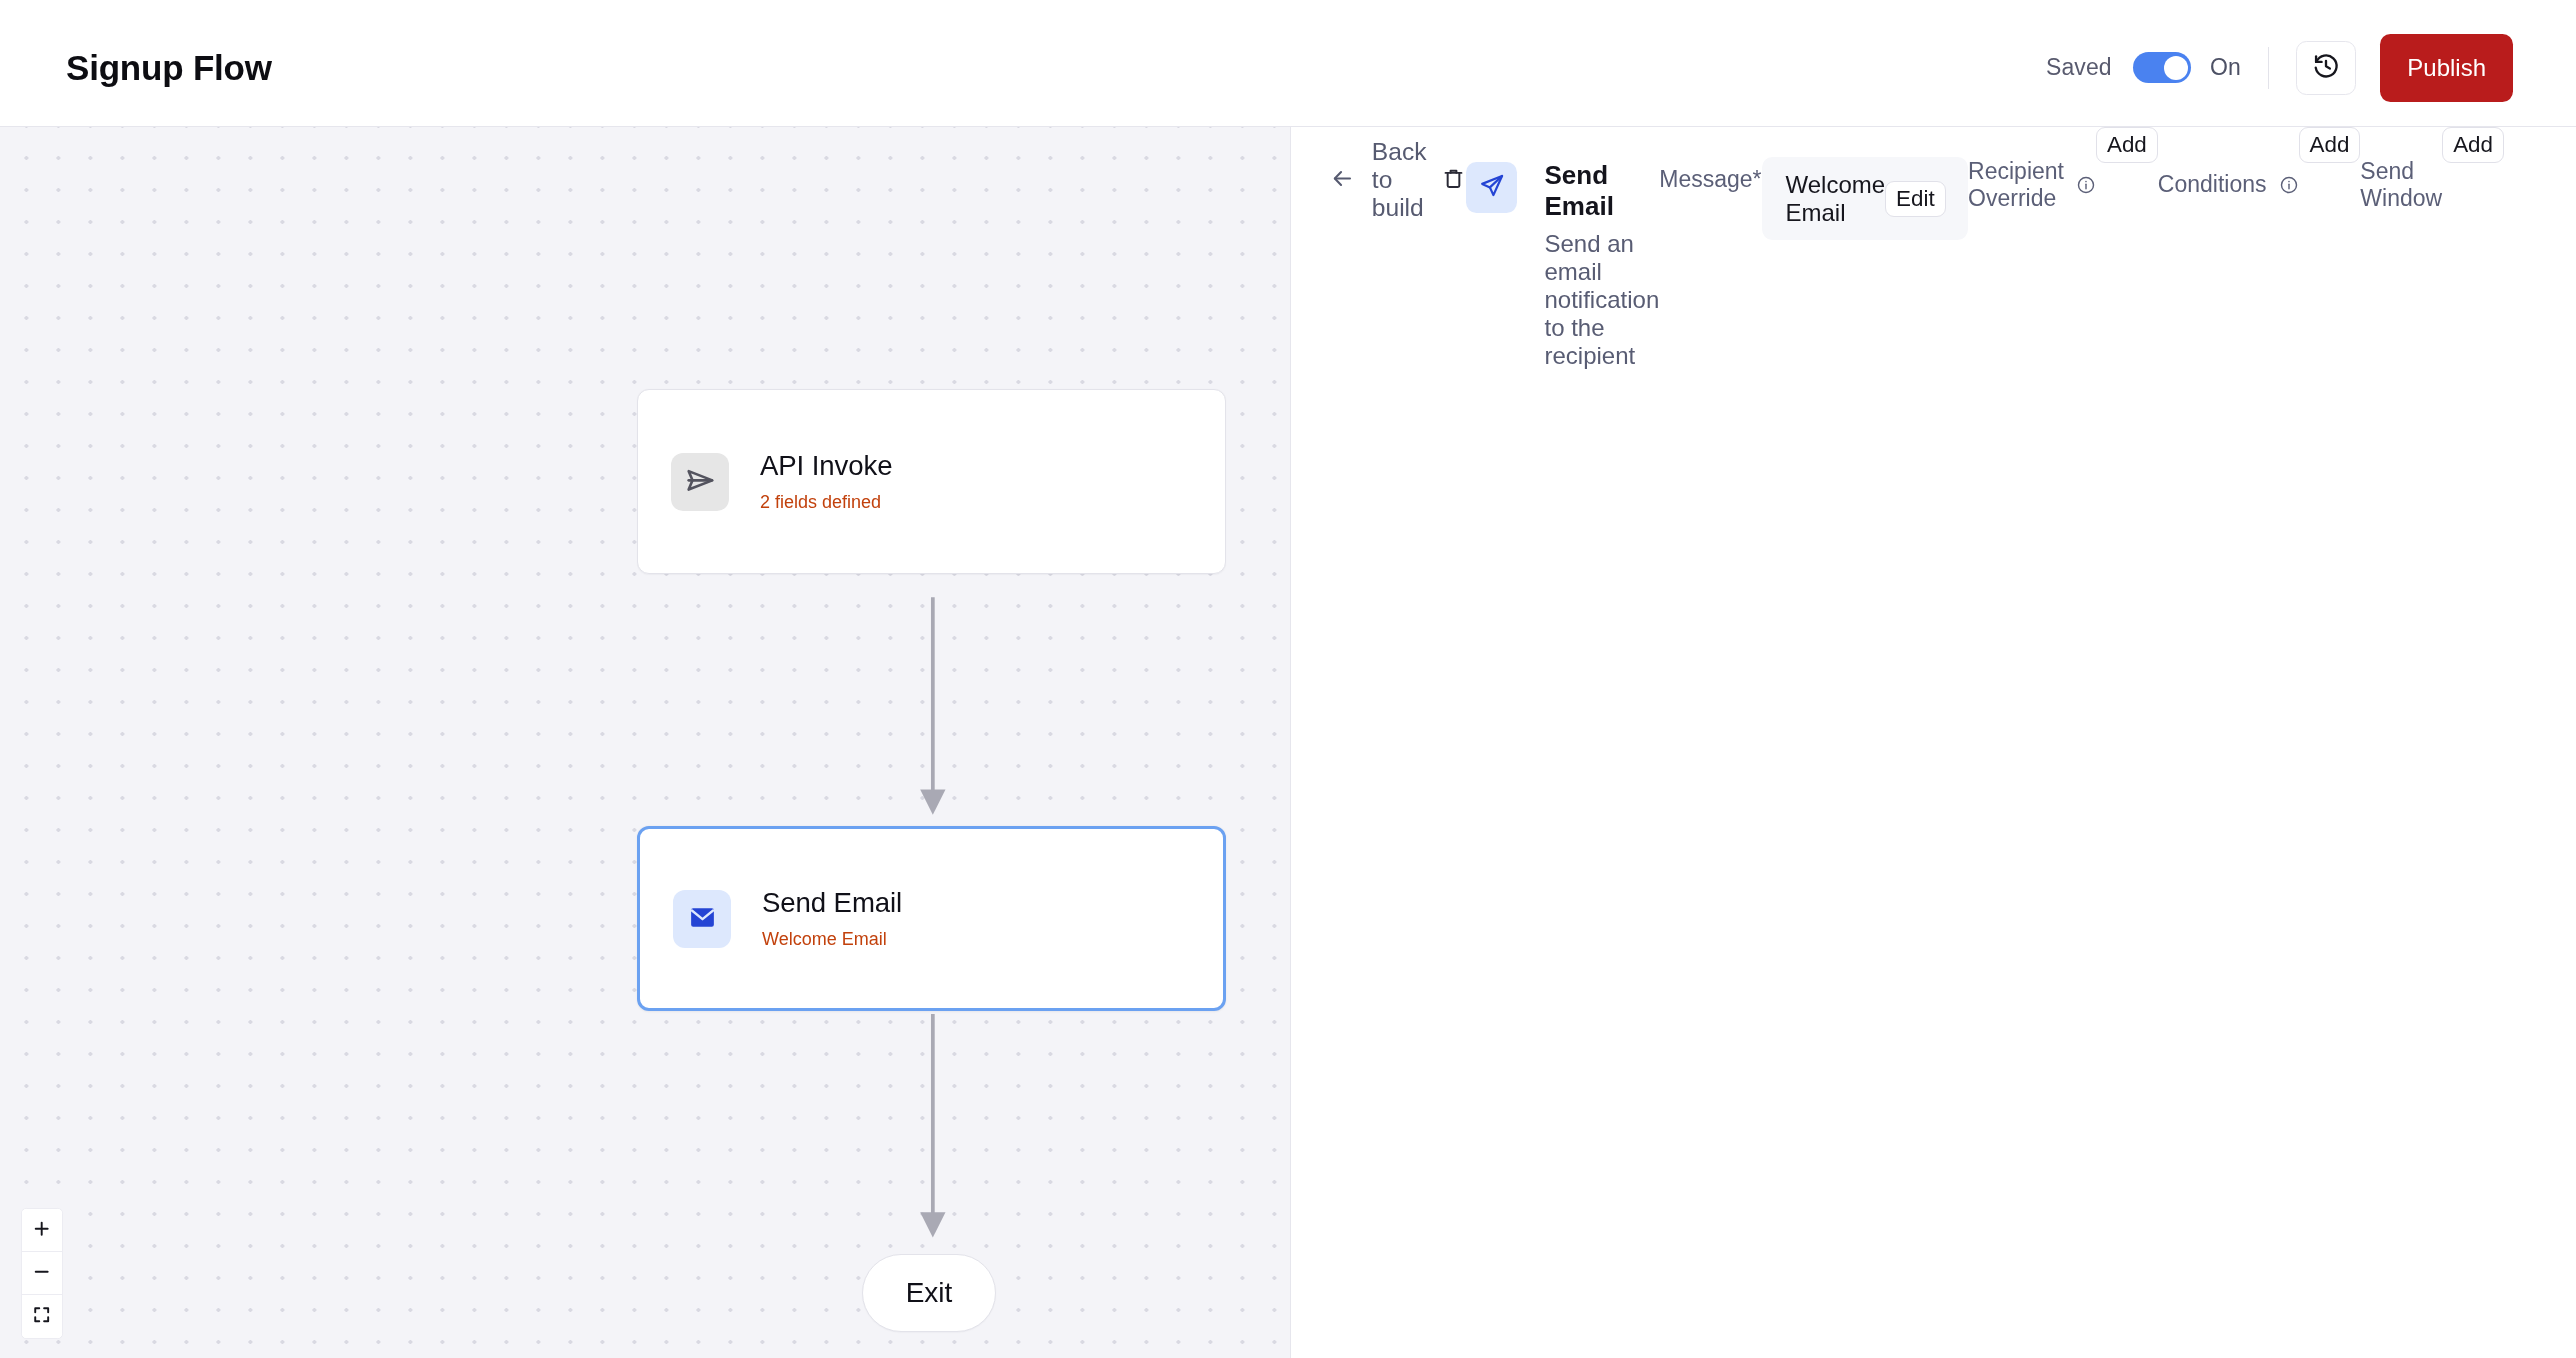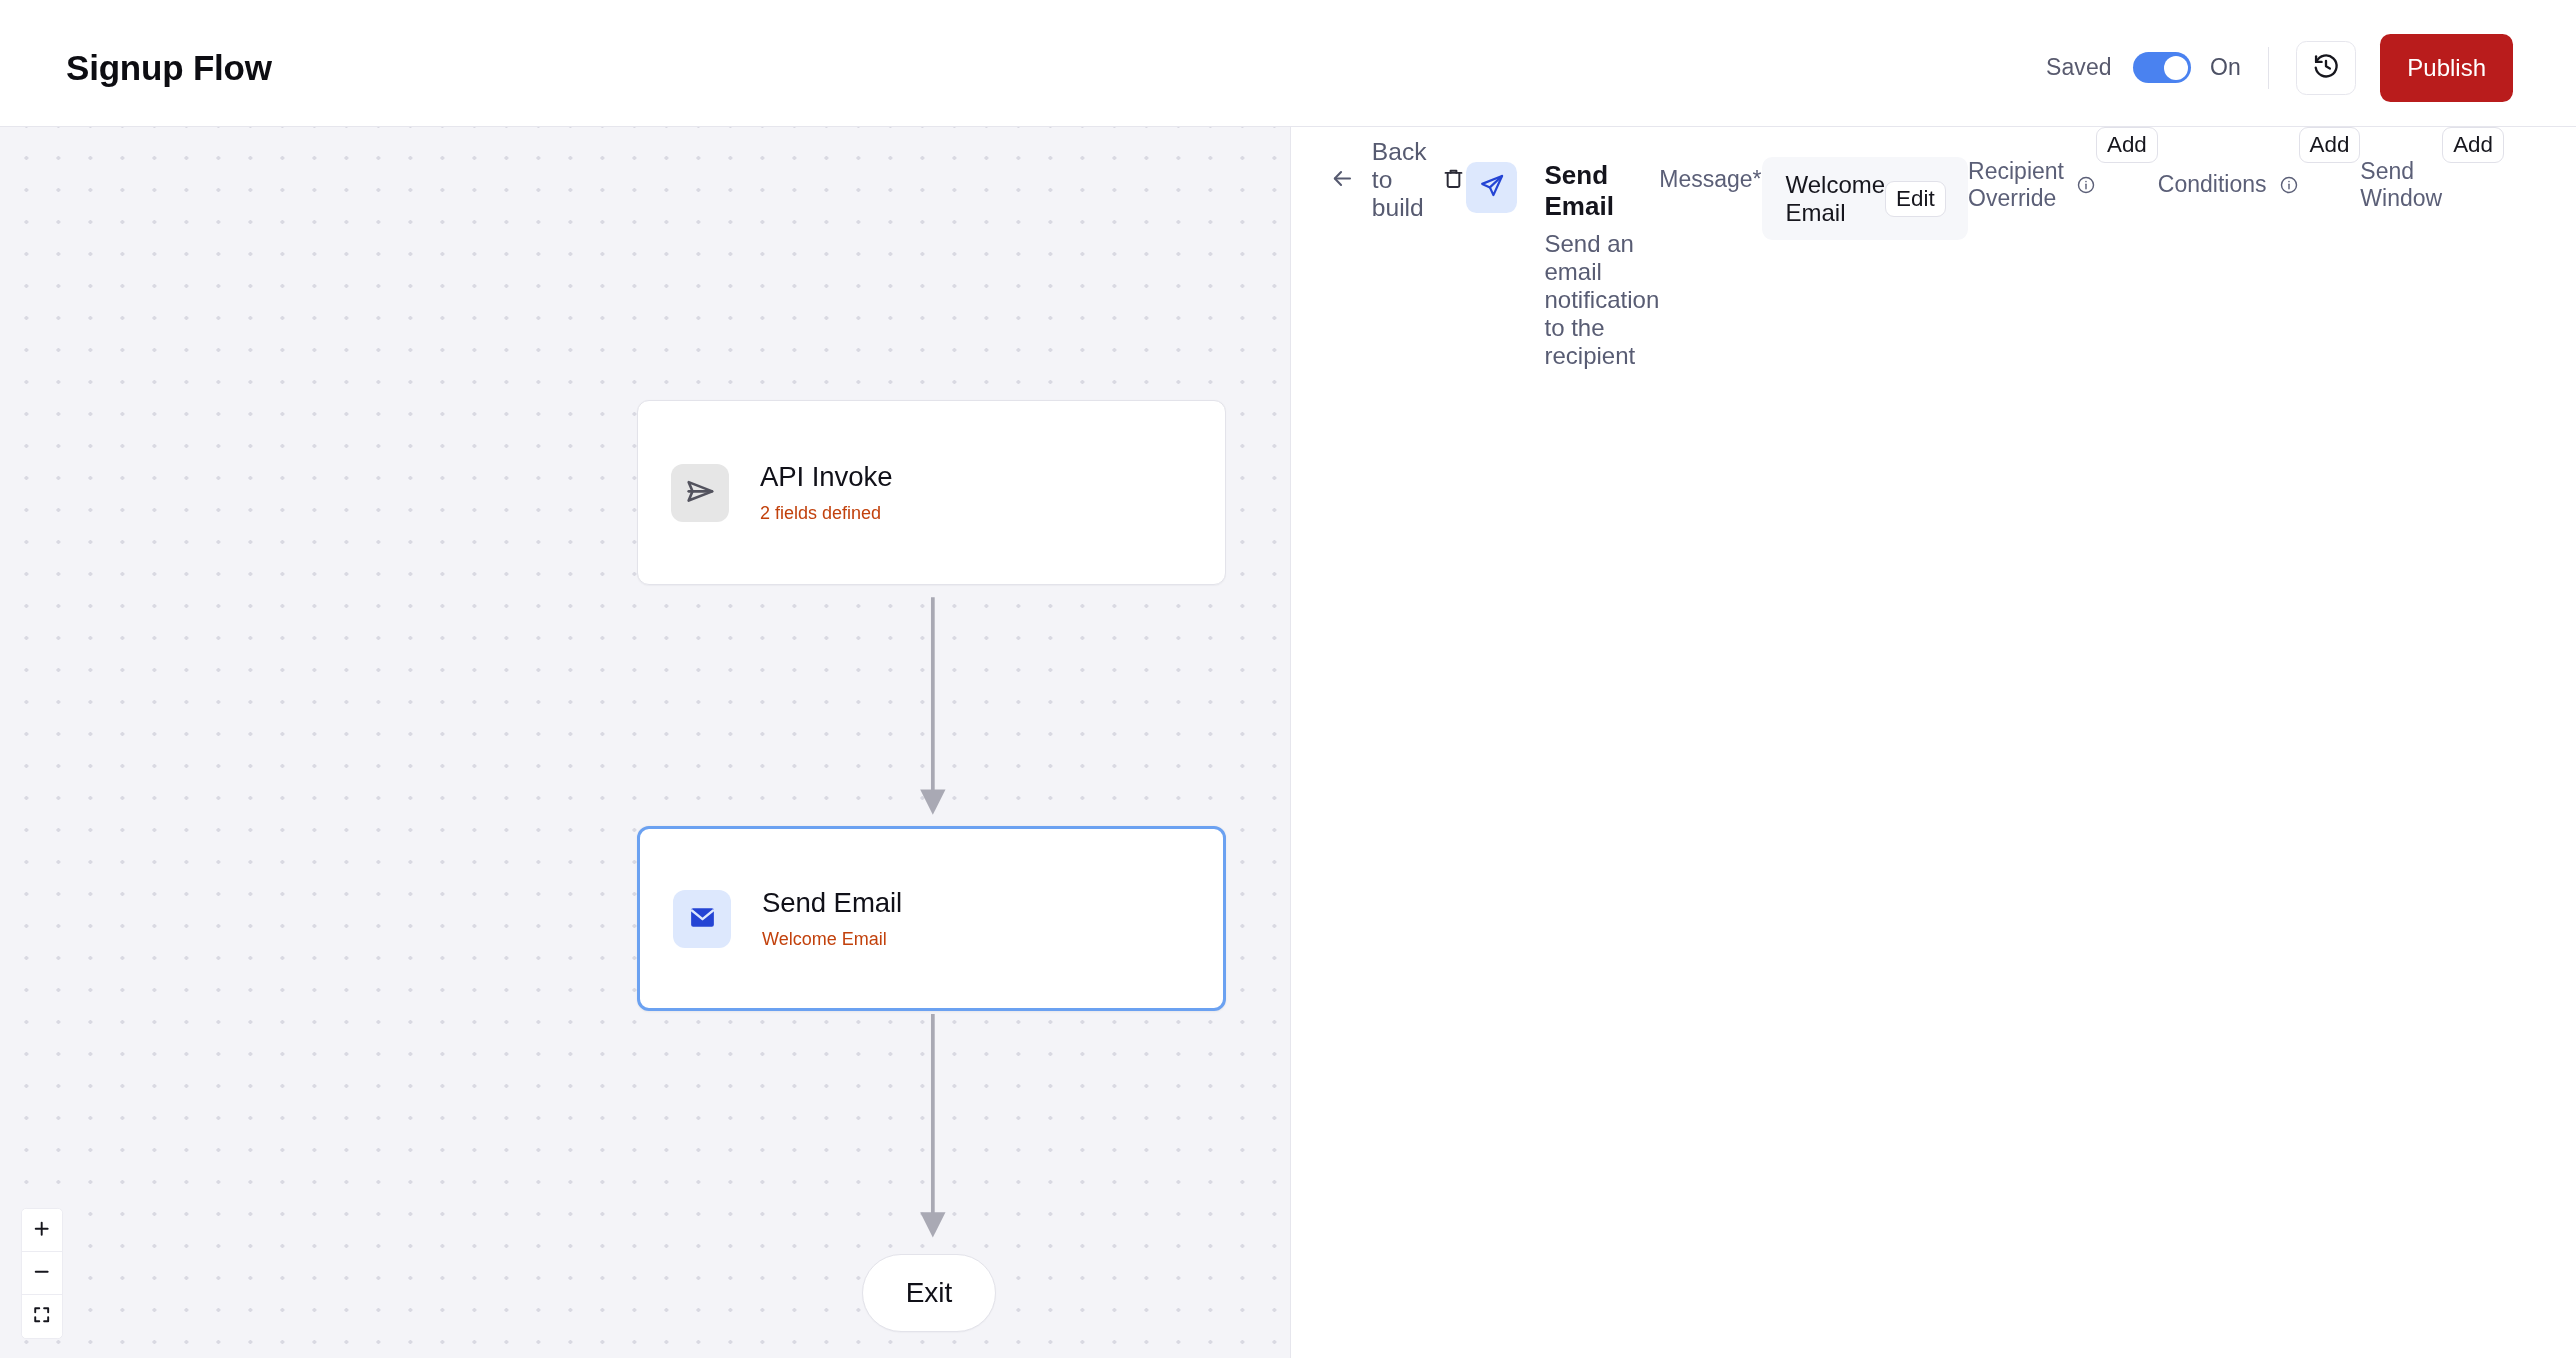--- a/index.html
+++ b/index.html
@@ -218,21 +218,21 @@
       <svg class="connector" style="left:906px; top:470px; width:82px; height:224px;" viewBox="0 0 110 300">
         <line x1="36" y1="0" x2="36" y2="272" stroke="#a9a9b4" stroke-width="5"></line>
         <polygon points="36,292 19,258 53,258" fill="#a9a9b4"></polygon>
       </svg>
 
       <svg class="connector" style="left:906px; top:887px; width:82px; height:231px;" viewBox="0 0 110 310">
         <line x1="36" y1="0" x2="36" y2="280" stroke="#a9a9b4" stroke-width="5"></line>
         <polygon points="36,300 19,266 53,266" fill="#a9a9b4"></polygon>
       </svg>
 
-      <div class="node" style="left:637px; top:273px; width:589px; height:185px;">
+      <div class="node" style="left:637px; top:262px; width:589px; height:185px;">
         <div class="node-icon gray">
           <span>
             <svg width="33" height="33" viewBox="0 0 24 24" fill="none" stroke="#53535e" stroke-width="1.9" stroke-linecap="round" stroke-linejoin="round">
               <path d="M3.4 11.9 20.2 11.9"></path>
               <path d="M3.4 5.2 20.6 11.9 3.4 18.6 6.2 11.9Z"></path>
             </svg>
           </span>
         </div>
         <div class="node-text">
           <div class="node-title">API Invoke</div>

